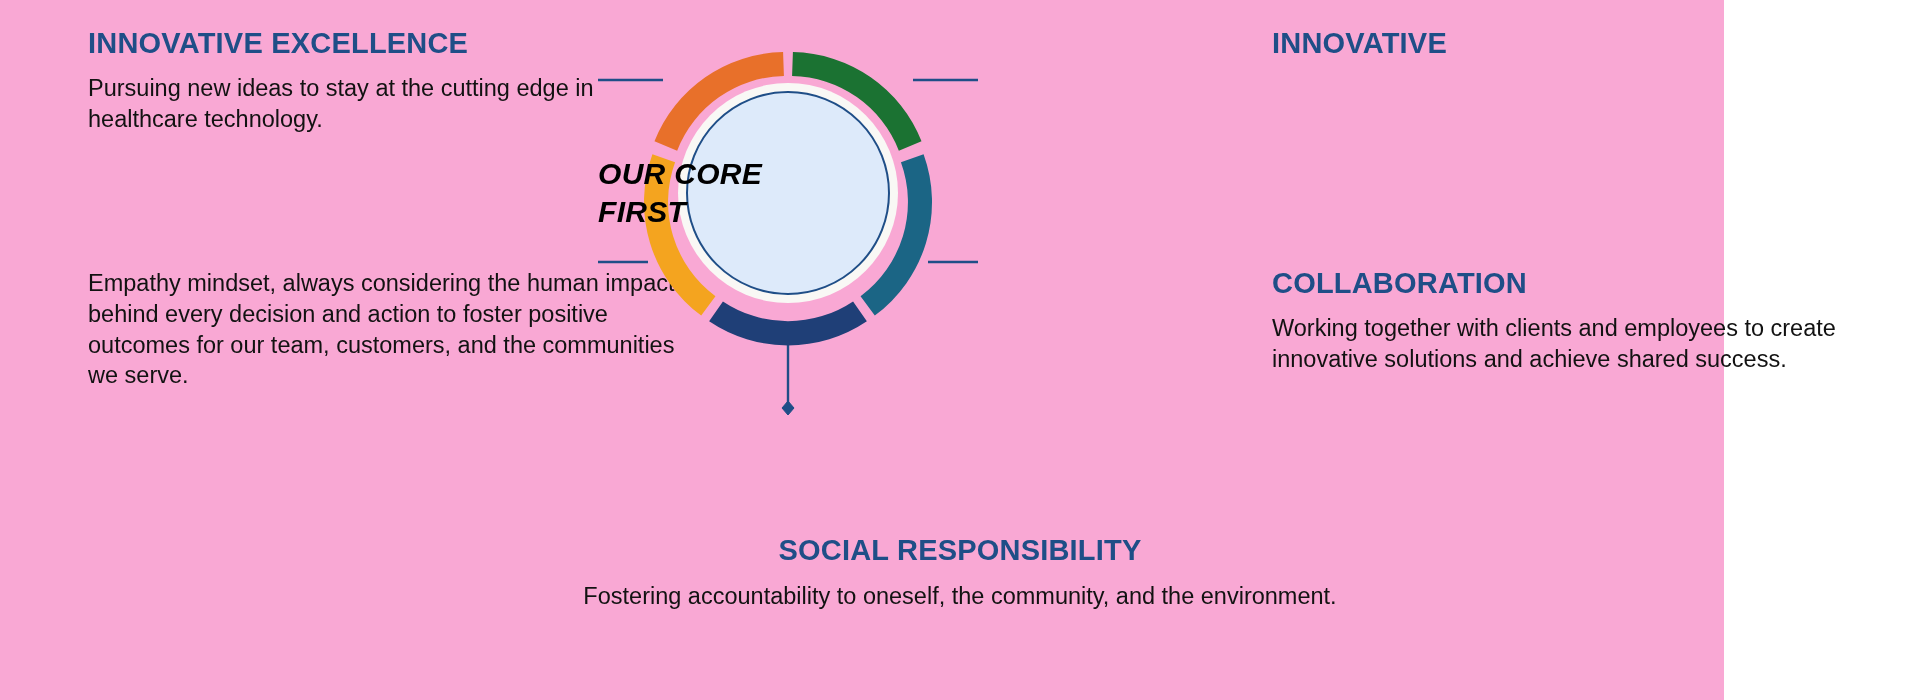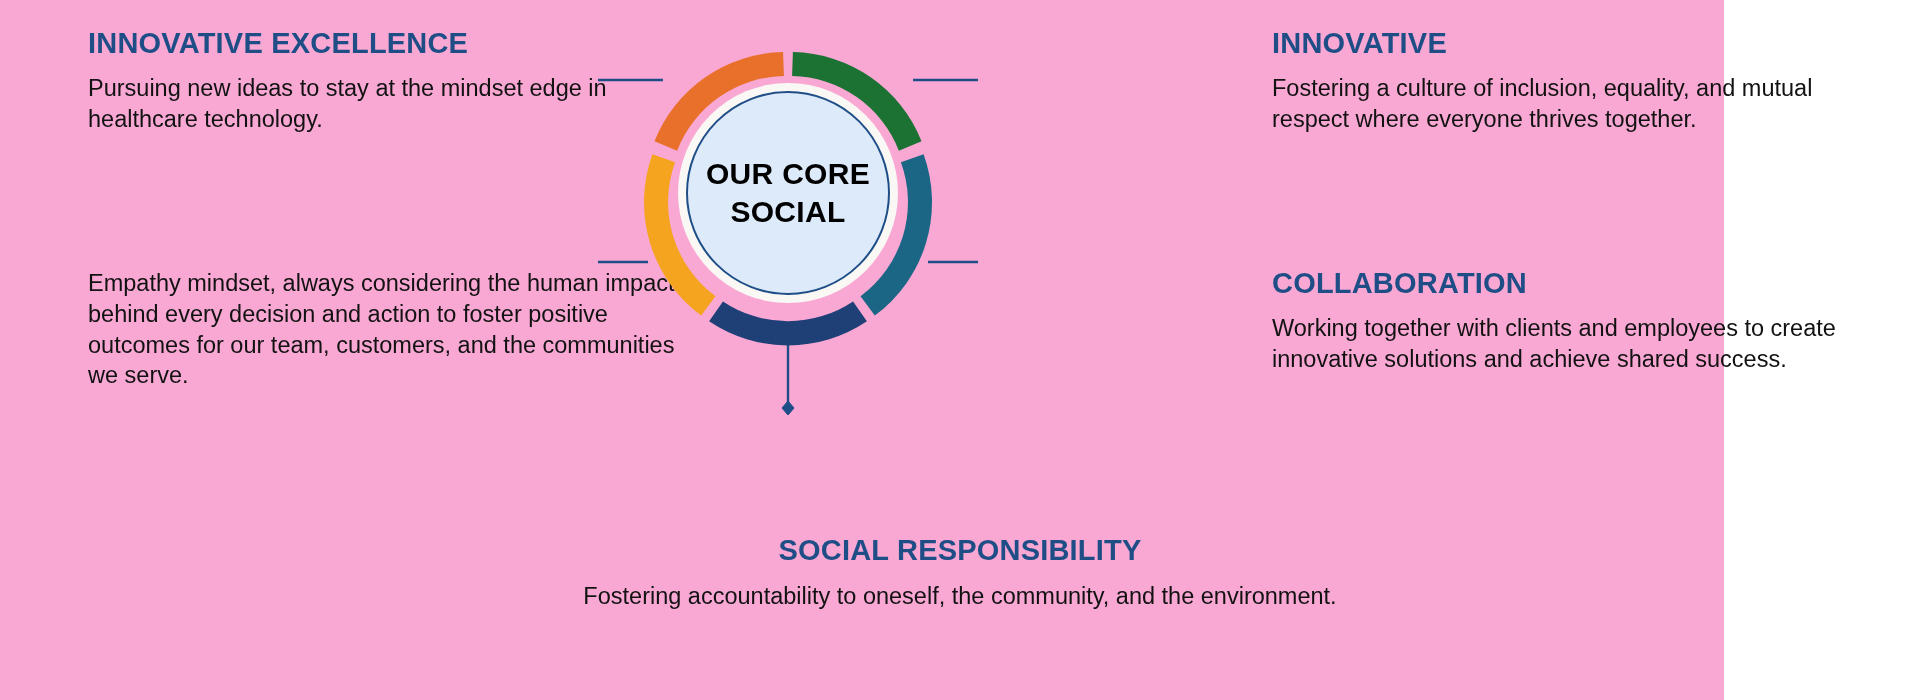--- a/index.html
+++ b/index.html
@@ -89,48 +89,47 @@
   }
   #wheel svg {
     display: block;
   }
 
   .core-label {
     position: absolute;
     left: 0;
     top: 0;
     width: 380px;
-    text-align: center;
     pointer-events: none;
+    font-style: italic;
   }
   .core-label .line {
     color: #000000;
     font-weight: bold;
     font-size: 30px;
     line-height: 1.28;
     letter-spacing: 0.3px;
   }
 </style>
 </head>
 <body>
 
 <div id="stage">
 
   <div class="block" id="block-innovative">
     <div class="value-heading">INNOVATIVE EXCELLENCE</div>
-    <div class="value-body">Pursuing new ideas to stay at the mindset edge in healthcare technology.</div>
+    <div class="value-body">Pursuing new ideas to stay at the cutting edge in healthcare technology.</div>
   </div>
 
   <div class="block" id="block-human">
     <div class="value-body">Empathy mindset, always considering the human impact behind every decision and action to foster positive outcomes for our team, customers, and the communities we serve.</div>
   </div>
 
   <div class="block" id="block-diversity">
     <div class="value-heading">INNOVATIVE</div>
-    <div class="value-body">Fostering a culture of inclusion, equality, and mutual respect where everyone thrives together.</div>
   </div>
 
   <div class="block" id="block-social">
     <div class="value-heading">SOCIAL RESPONSIBILITY</div>
     <div class="value-body">Fostering accountability to oneself, the community, and the environment.</div>
   </div>
 
   <div class="block" id="block-collaboration">
     <div class="value-heading">COLLABORATION</div>
     <div class="value-body">Working together with clients and employees to create innovative solutions and achieve shared success.</div>
@@ -190,17 +189,17 @@
                  Z"></path>
       </g>
 
       <circle cx="190" cy="193" r="110" fill="#f9f8f5"></circle>
 
       <circle cx="190" cy="193" r="101" fill="#ddeafa" stroke="#1f4e87" stroke-width="2"></circle>
     </svg>
 
     <div class="core-label" style="top:155px;">
       <div class="line">OUR CORE</div>
-      <div class="line">SOCIAL</div>
+      <div class="line">FIRST</div>
     </div>
   </div>
 
 </div>
 
 </body></html>

